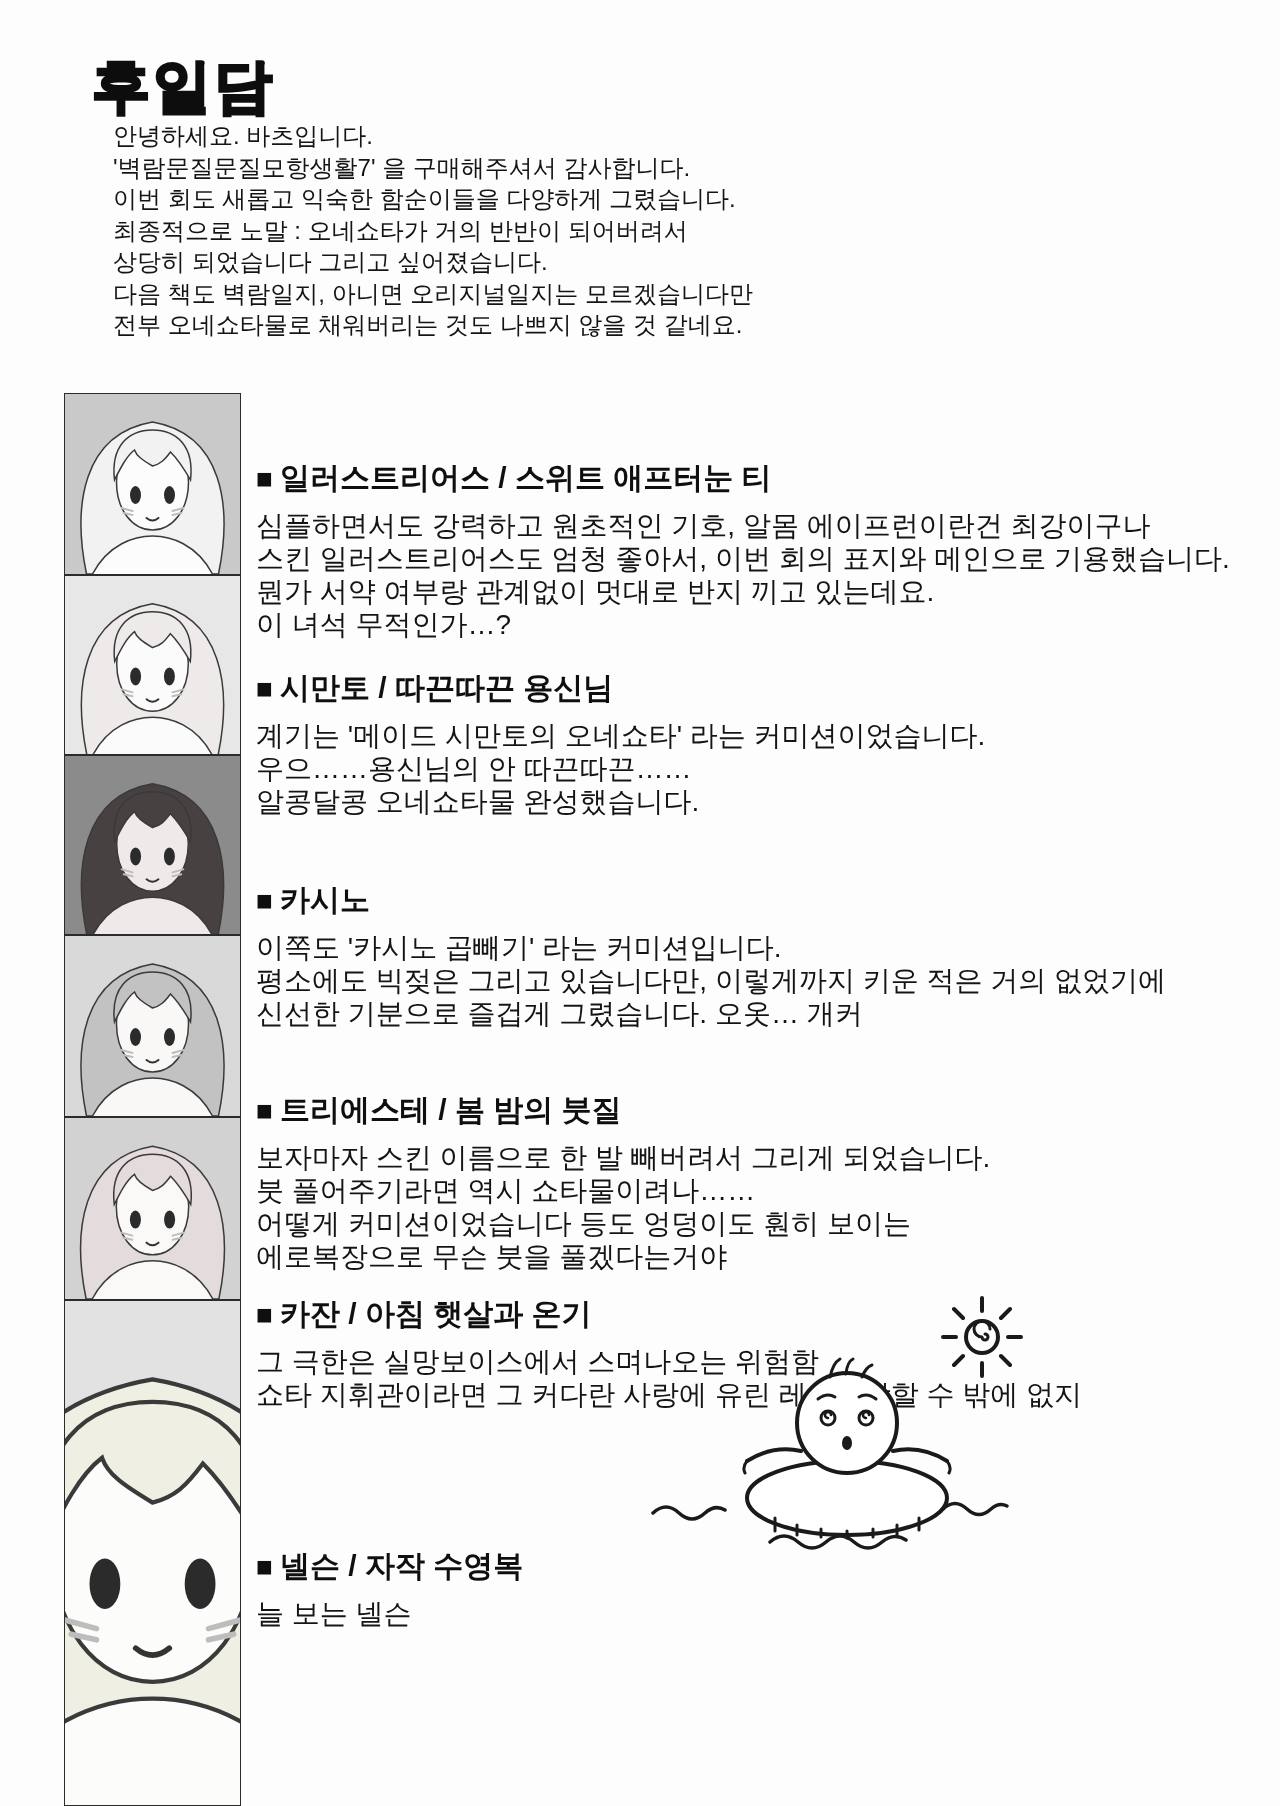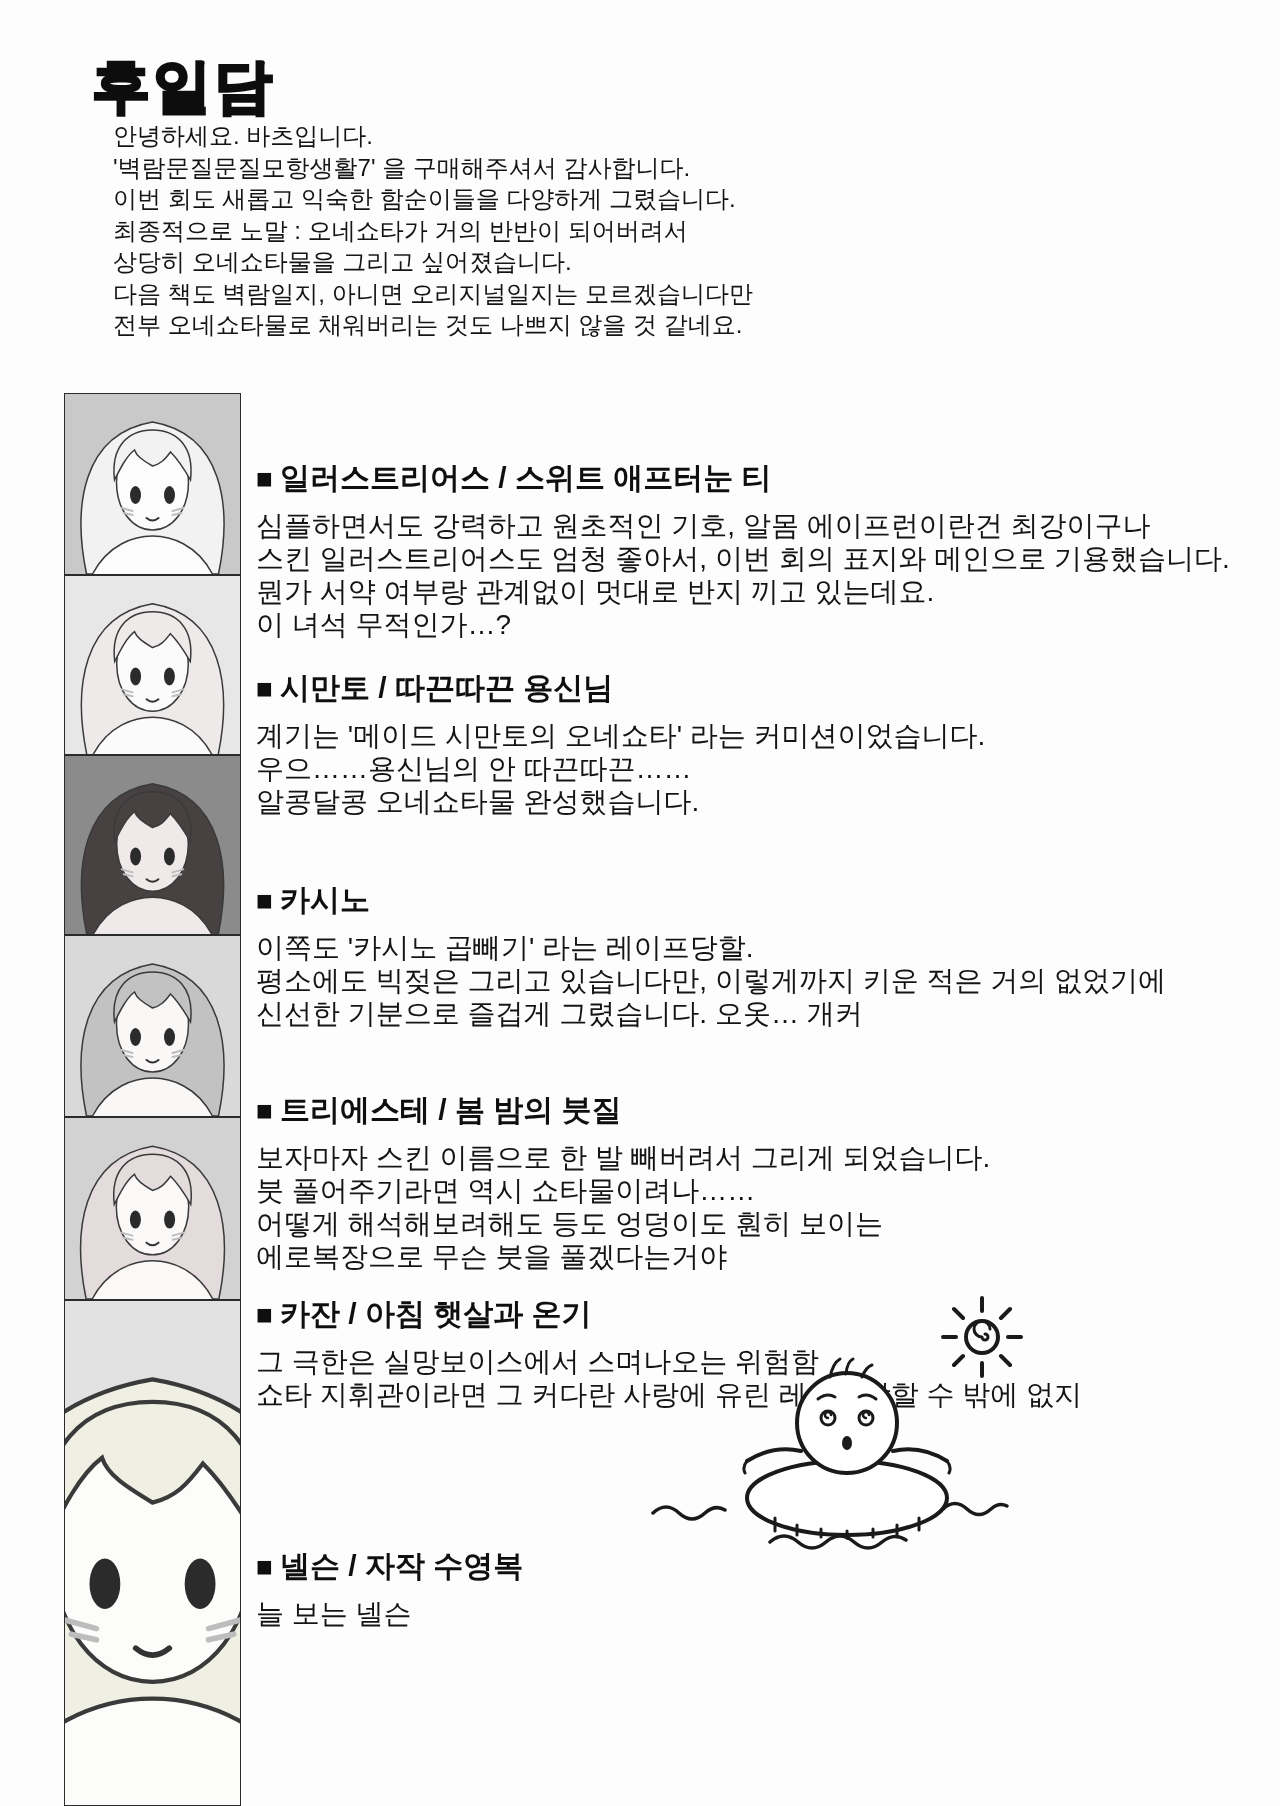--- a/index.html
+++ b/index.html
@@ -59,21 +59,21 @@
     </defs>
   </svg>
 
   <h1 class="title">후일담</h1>
 
   <div class="intro">
     <div class="line">안녕하세요. 바츠입니다.</div>
     <div class="line">'벽람문질문질모항생활7' 을 구매해주셔서 감사합니다.</div>
     <div class="line">이번 회도 새롭고 익숙한 함순이들을 다양하게 그렸습니다.</div>
     <div class="line">최종적으로 노말 : 오네쇼타가 거의 반반이 되어버려서</div>
-    <div class="line">상당히 오네쇼타물을 그리고 싶어졌습니다.</div>
+    <div class="line">상당히 되었습니다 그리고 싶어졌습니다.</div>
     <div class="line">다음 책도 벽람일지, 아니면 오리지널일지는 모르겠습니다만</div>
     <div class="line">전부 오네쇼타물로 채워버리는 것도 나쁘지 않을 것 같네요.</div>
   </div>
 
   <div class="thumb t1">
     <svg viewBox="0 0 176 180" preserveAspectRatio="xMidYMin slice">
         <use href="#portrait"></use>
       </svg>
   </div>
   <div class="thumb t2">
@@ -121,33 +121,33 @@
     <div class="line">계기는 '메이드 시만토의 오네쇼타' 라는 커미션이었습니다.</div>
     <div class="line">우으……용신님의 안 따끈따끈……</div>
     <div class="line">알콩달콩 오네쇼타물 완성했습니다.</div>
   </section>
 
   <section class="sec s3">
     <h2>
         <span class="bullet">■</span>
         <span>카시노</span>
       </h2>
-    <div class="line">이쪽도 '카시노 곱빼기' 라는 레이프당할.</div>
+    <div class="line">이쪽도 '카시노 곱빼기' 라는 커미션입니다.</div>
     <div class="line">평소에도 빅젖은 그리고 있습니다만, 이렇게까지 키운 적은 거의 없었기에</div>
     <div class="line">신선한 기분으로 즐겁게 그렸습니다. 오옷… 개커</div>
   </section>
 
   <section class="sec s4">
     <h2>
         <span class="bullet">■</span>
         <span>트리에스테 / 봄 밤의 붓질</span>
       </h2>
     <div class="line">보자마자 스킨 이름으로 한 발 빼버려서 그리게 되었습니다.</div>
     <div class="line">붓 풀어주기라면 역시 쇼타물이려나……</div>
-    <div class="line">어떻게 해석해보려해도 등도 엉덩이도 훤히 보이는</div>
+    <div class="line">어떻게 커미션이었습니다 등도 엉덩이도 훤히 보이는</div>
     <div class="line">에로복장으로 무슨 붓을 풀겠다는거야</div>
   </section>
 
   <section class="sec s5">
     <h2>
         <span class="bullet">■</span>
         <span>카잔 / 아침 햇살과 온기</span>
       </h2>
     <div class="line">그 극한은 실망보이스에서 스며나오는 위험함</div>
     <div class="line">쇼타 지휘관이라면 그 커다란 사랑에 유린 레이프당할 수 밖에 없지</div>

